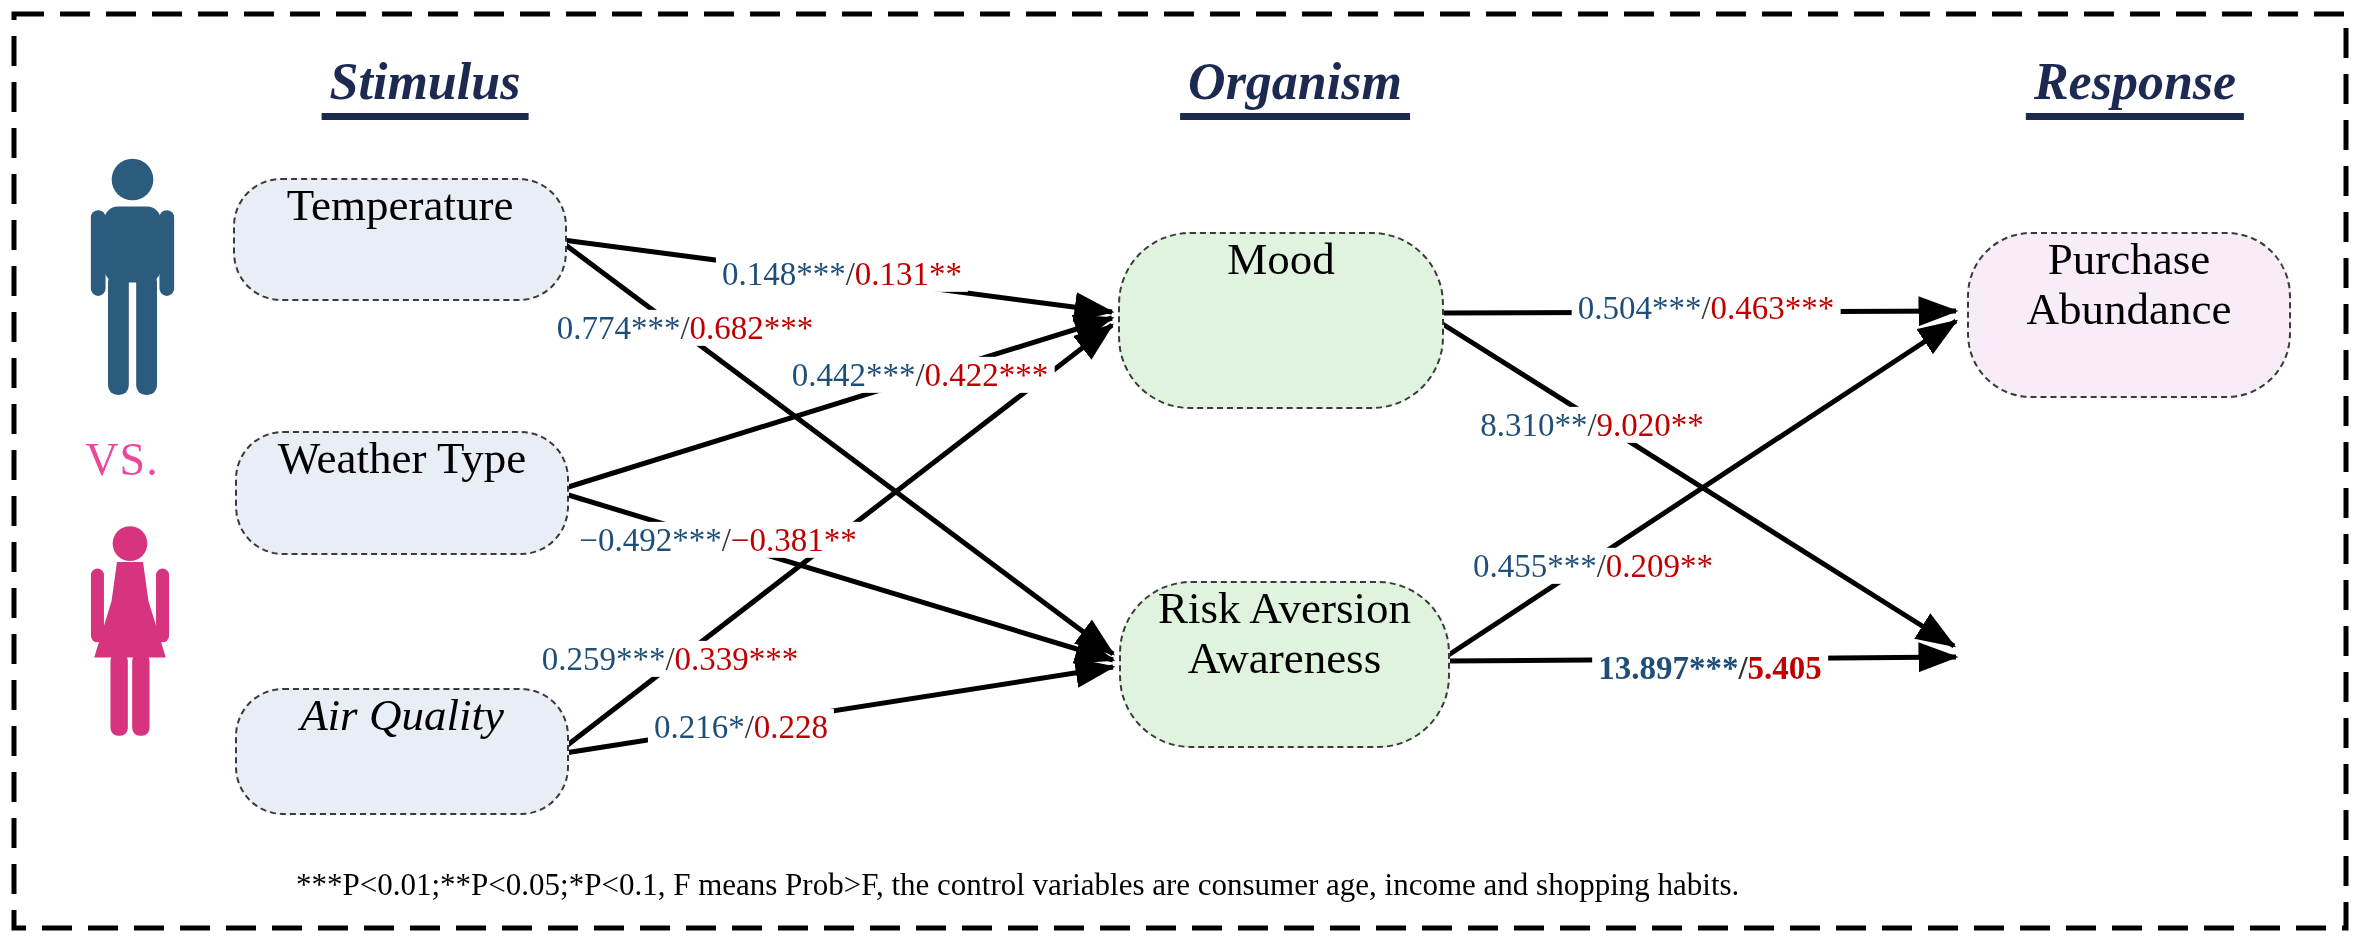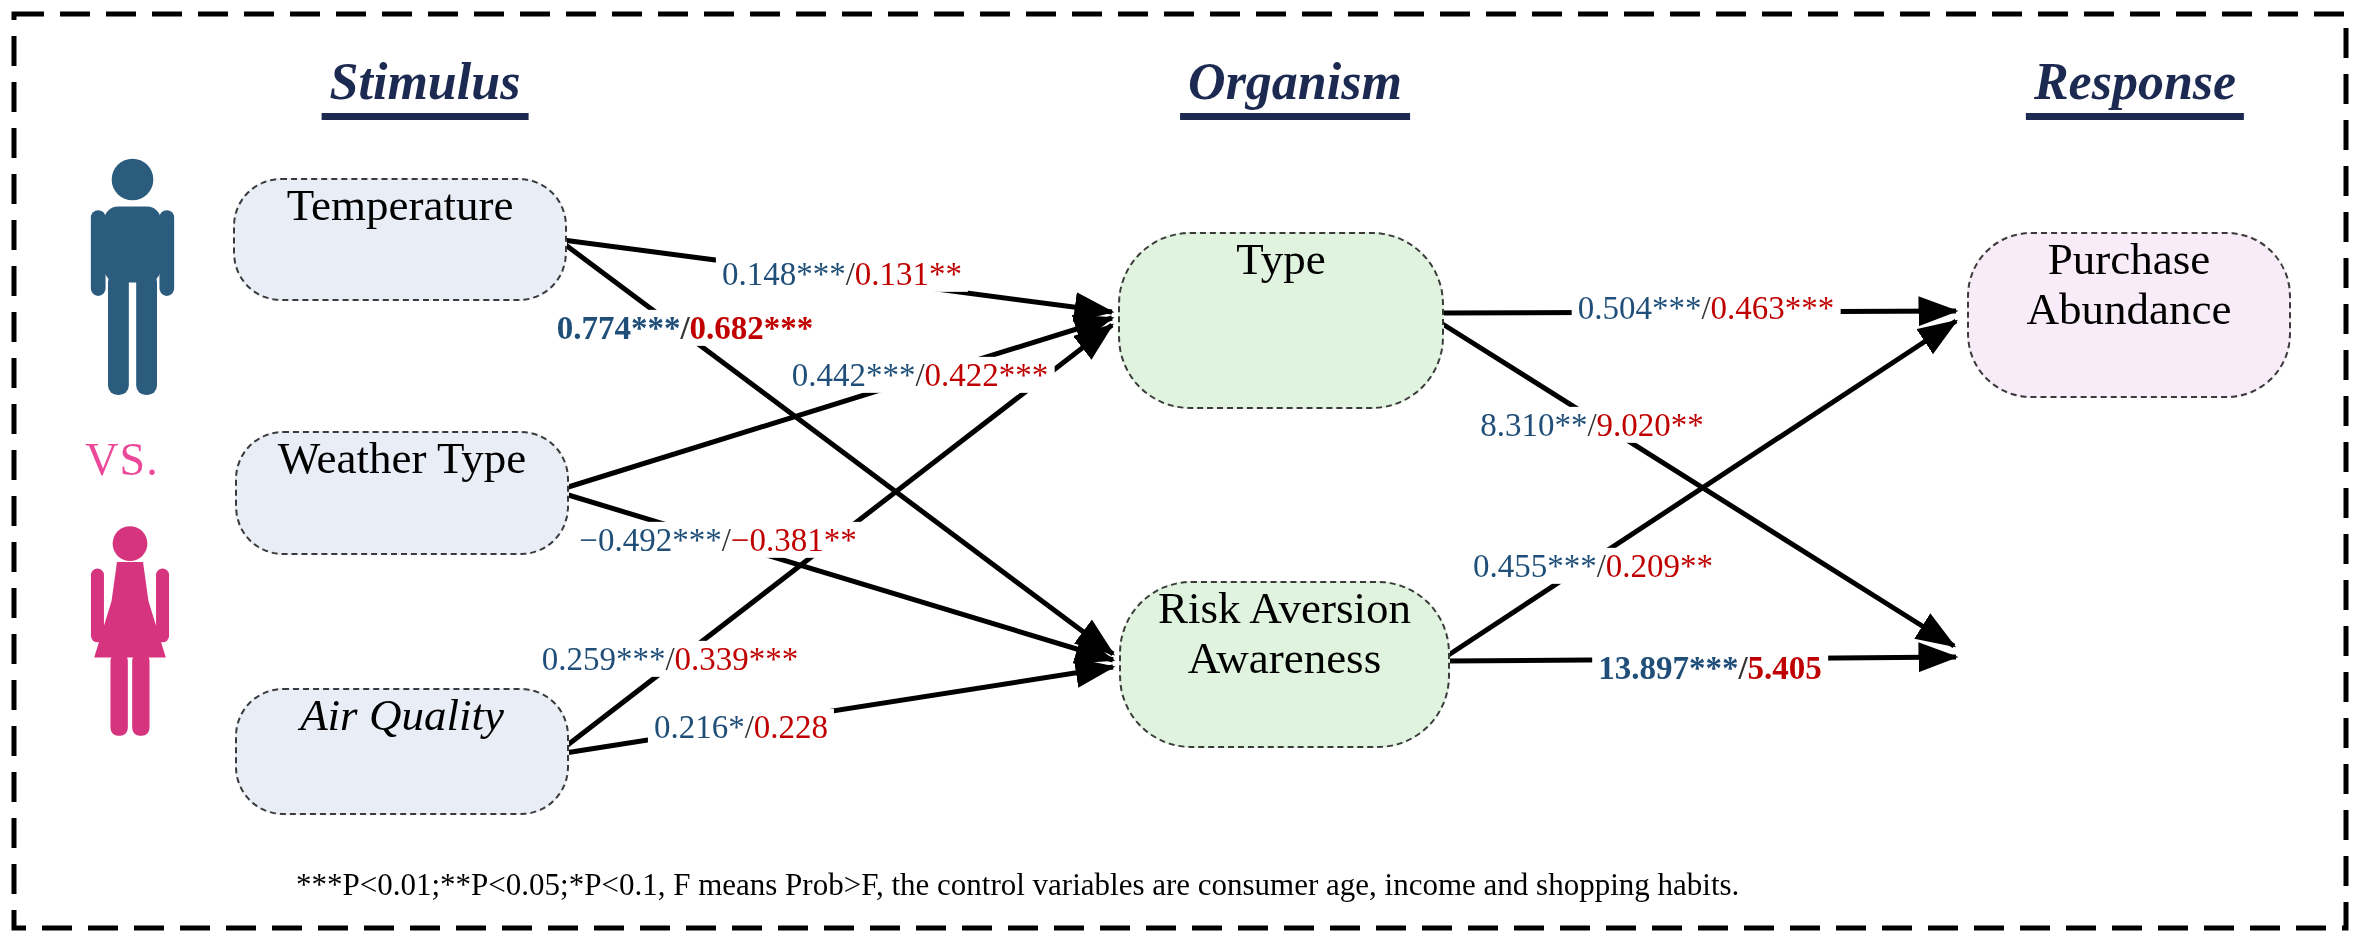--- a/index.html
+++ b/index.html
@@ -94,36 +94,36 @@
     <span>Temperature</span>
   </div>
   <div class="node stim" style="left:235px;top:431px;width:330px;height:120px;">
     <span>Weather Type</span>
   </div>
   <div class="node stim" style="left:235px;top:688px;width:330px;height:123px;font-style:italic;">
     <span>Air Quality</span>
   </div>
 
   <div class="node org" style="left:1118px;top:232px;width:322px;height:173px;">
-    <span>Type</span>
+    <span>Mood</span>
   </div>
   <div class="node org" style="left:1119px;top:581px;width:327px;height:163px;">
     <span>Risk Aversion</span>
     <span>Awareness</span>
   </div>
 
   <div class="node resp" style="left:1967px;top:232px;width:320px;height:162px;">
     <span>Purchase</span>
     <span>Abundance</span>
   </div>
 
   <div class="elabel" style="left:842px;top:274px;">
     <span class="m">0.148***</span><span class="sep">/</span><span class="f">0.131**</span>
   </div>
-  <div class="elabel" style="left:685px;top:328px;font-weight:bold;">
+  <div class="elabel" style="left:685px;top:328px;">
     <span class="m">0.774***</span><span class="sep">/</span><span class="f">0.682***</span>
   </div>
   <div class="elabel" style="left:920px;top:375px;">
     <span class="m">0.442***</span><span class="sep">/</span><span class="f">0.422***</span>
   </div>
   <div class="elabel" style="left:718px;top:540px;">
     <span class="m">−0.492***</span><span class="sep">/</span><span class="f">−0.381**</span>
   </div>
   <div class="elabel" style="left:670px;top:659px;">
     <span class="m">0.259***</span><span class="sep">/</span><span class="f">0.339***</span>

